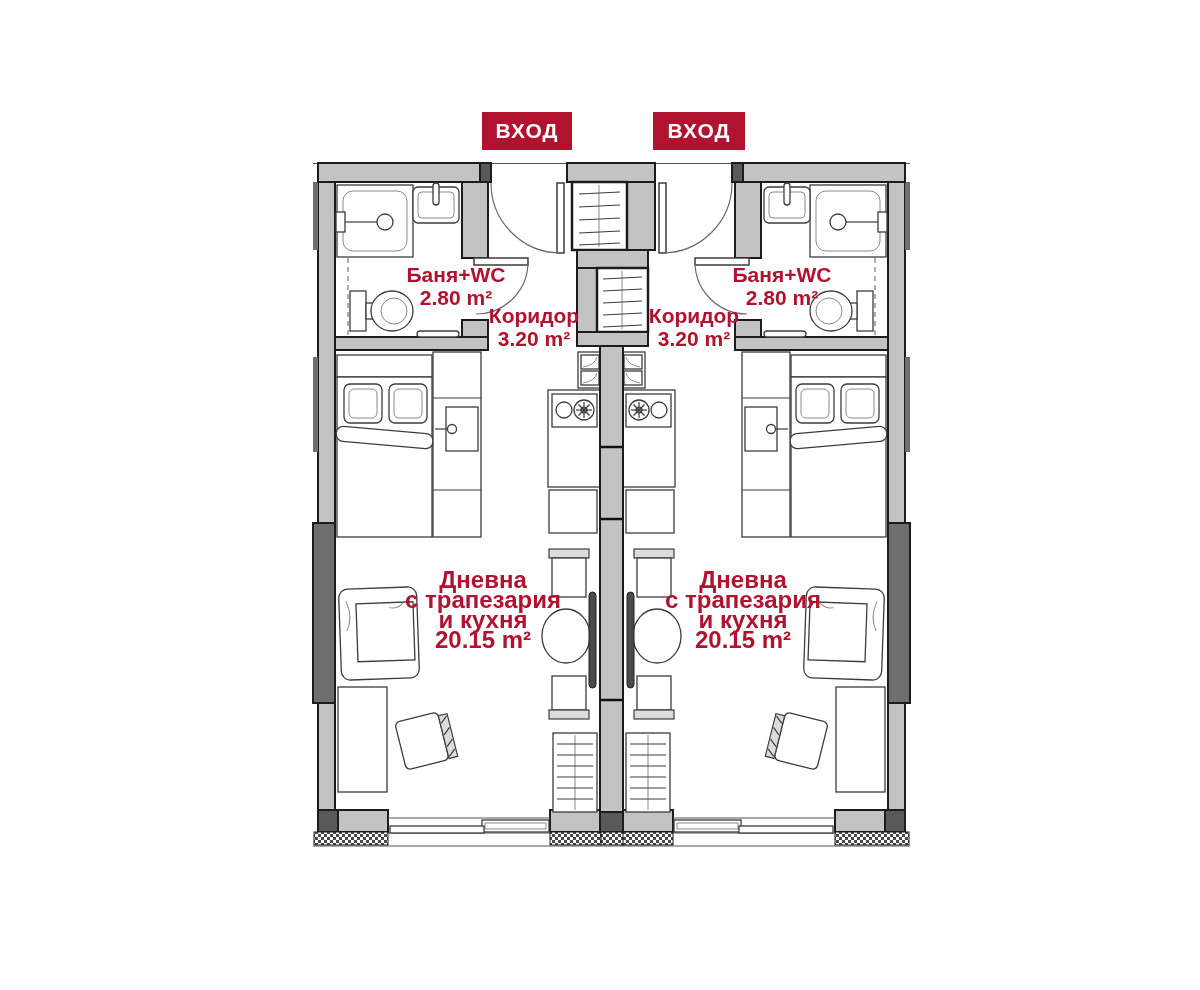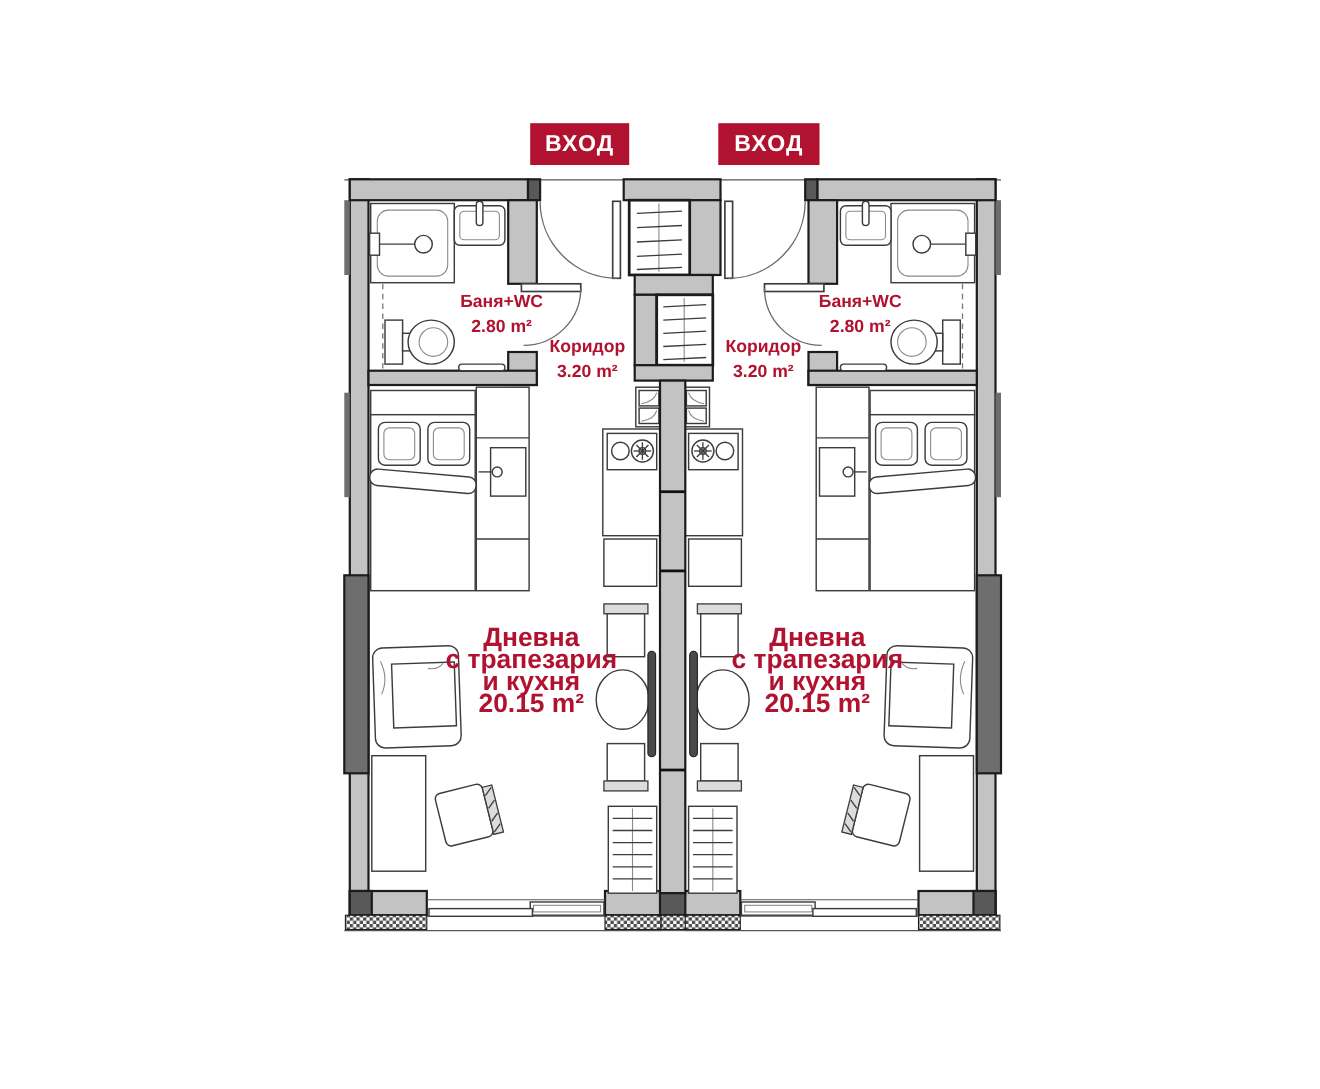--- a/index.html
+++ b/index.html
@@ -31,21 +31,21 @@
   .thin2{fill:none;stroke:#8a8a8a;stroke-width:1;}
   .seam{stroke:#111;stroke-width:2.5;}
   .hatch{fill:url(#hatchp);stroke:#1c1c1c;stroke-width:1;}
 
   
   .badge{position:absolute;background:var(--accent);color:#ffffff;
     display:flex;align-items:center;justify-content:center;
     font-weight:bold;font-size:21px;letter-spacing:1px;}
   .room-label{position:absolute;transform:translateX(-50%);text-align:center;
     color:var(--accent);font-weight:bold;white-space:nowrap;}
-  .room-label.small{font-size:16px;line-height:23px;}
+  .room-label.small{font-size:21px;line-height:23px;}
   .room-label.living{font-size:24px;line-height:20px;}
 </style>
 </head>
 <body>
 
 <div class="stage">
 
   <svg width="1200" height="990" viewBox="0 0 1200 990">
     <defs>
       <pattern id="hatchp" width="6" height="6" patternUnits="userSpaceOnUse">

